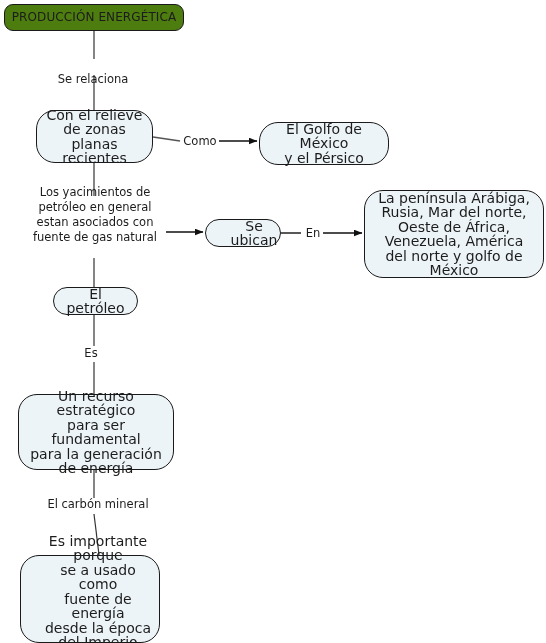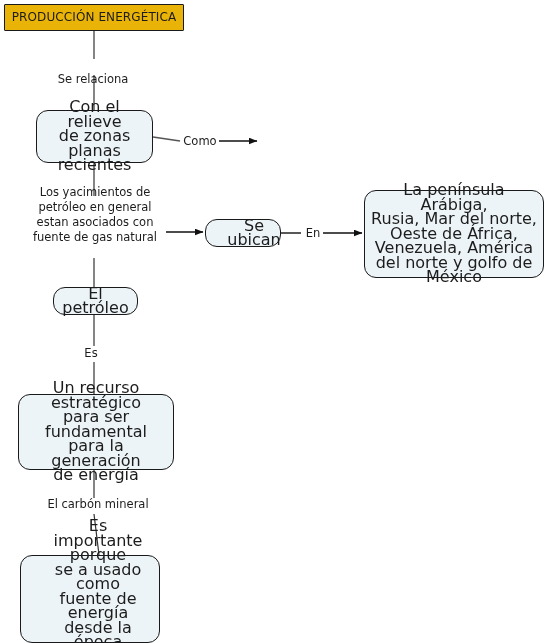--- a/index.html
+++ b/index.html
@@ -22,35 +22,35 @@
     left: 0;
     top: 0;
     width: 546px;
     height: 643px;
     pointer-events: none;
   }
   .node {
     position: absolute;
     box-sizing: border-box;
     border: 1px solid #1a1a1a;
-    border-radius: 12px;
+    border-radius: 19px;
     background: #edf4f7;
     color: #1c1c1c;
     display: flex;
     align-items: center;
     justify-content: center;
     text-align: center;
     line-height: 14.5px;
-    font-size: 16px;
+    font-size: 14px;
     padding: 2px 6px;
     white-space: pre-line;
   }
   .node.root {
-    background: #eab308;
-    border-radius: 1px;
+    background: #4d7c0f;
+    border-radius: 9px;
     font-size: 12px;
     letter-spacing: 0.1px;
   }
   .edge-label {
     position: absolute;
     font-size: 11.5px;
     color: #1c1c1c;
     line-height: 15px;
     text-align: center;
     background: transparent;
@@ -93,20 +93,22 @@
     <line x1="94" y1="470" x2="94" y2="498" stroke="#333333" stroke-width="1.2"></line>
     <line x1="94" y1="514" x2="99" y2="555" stroke="#333333" stroke-width="1.2"></line>
   </svg>
 
   <div class="node root" id="node-root" style="left:4px; top:4px; width:180px; height:27px;">PRODUCCIÓN ENERGÉTICA</div>
 
   <div class="node" id="node-relieve" style="left:36px; top:110px; width:117px; height:53px;">Con el relieve
 de zonas planas
 recientes</div>
 
+  <div class="node" id="node-golfo" style="left:259px; top:122px; width:130px; height:43px;">El Golfo de México
+y el Pérsico</div>
 
   <div class="node" id="node-se-ubican" style="left:205px; top:219px; width:76px; height:28px;padding-left:28px;">Se ubican</div>
 
   <div class="node" id="node-lugares" style="left:364px; top:190px; width:180px; height:88px;">La península Arábiga,
 Rusia, Mar del norte,
 Oeste de África,
 Venezuela, América
 del norte y golfo de México</div>
 
   <div class="node" id="node-recurso" style="left:18px; top:394px; width:156px; height:76px;">Un recurso estratégico

